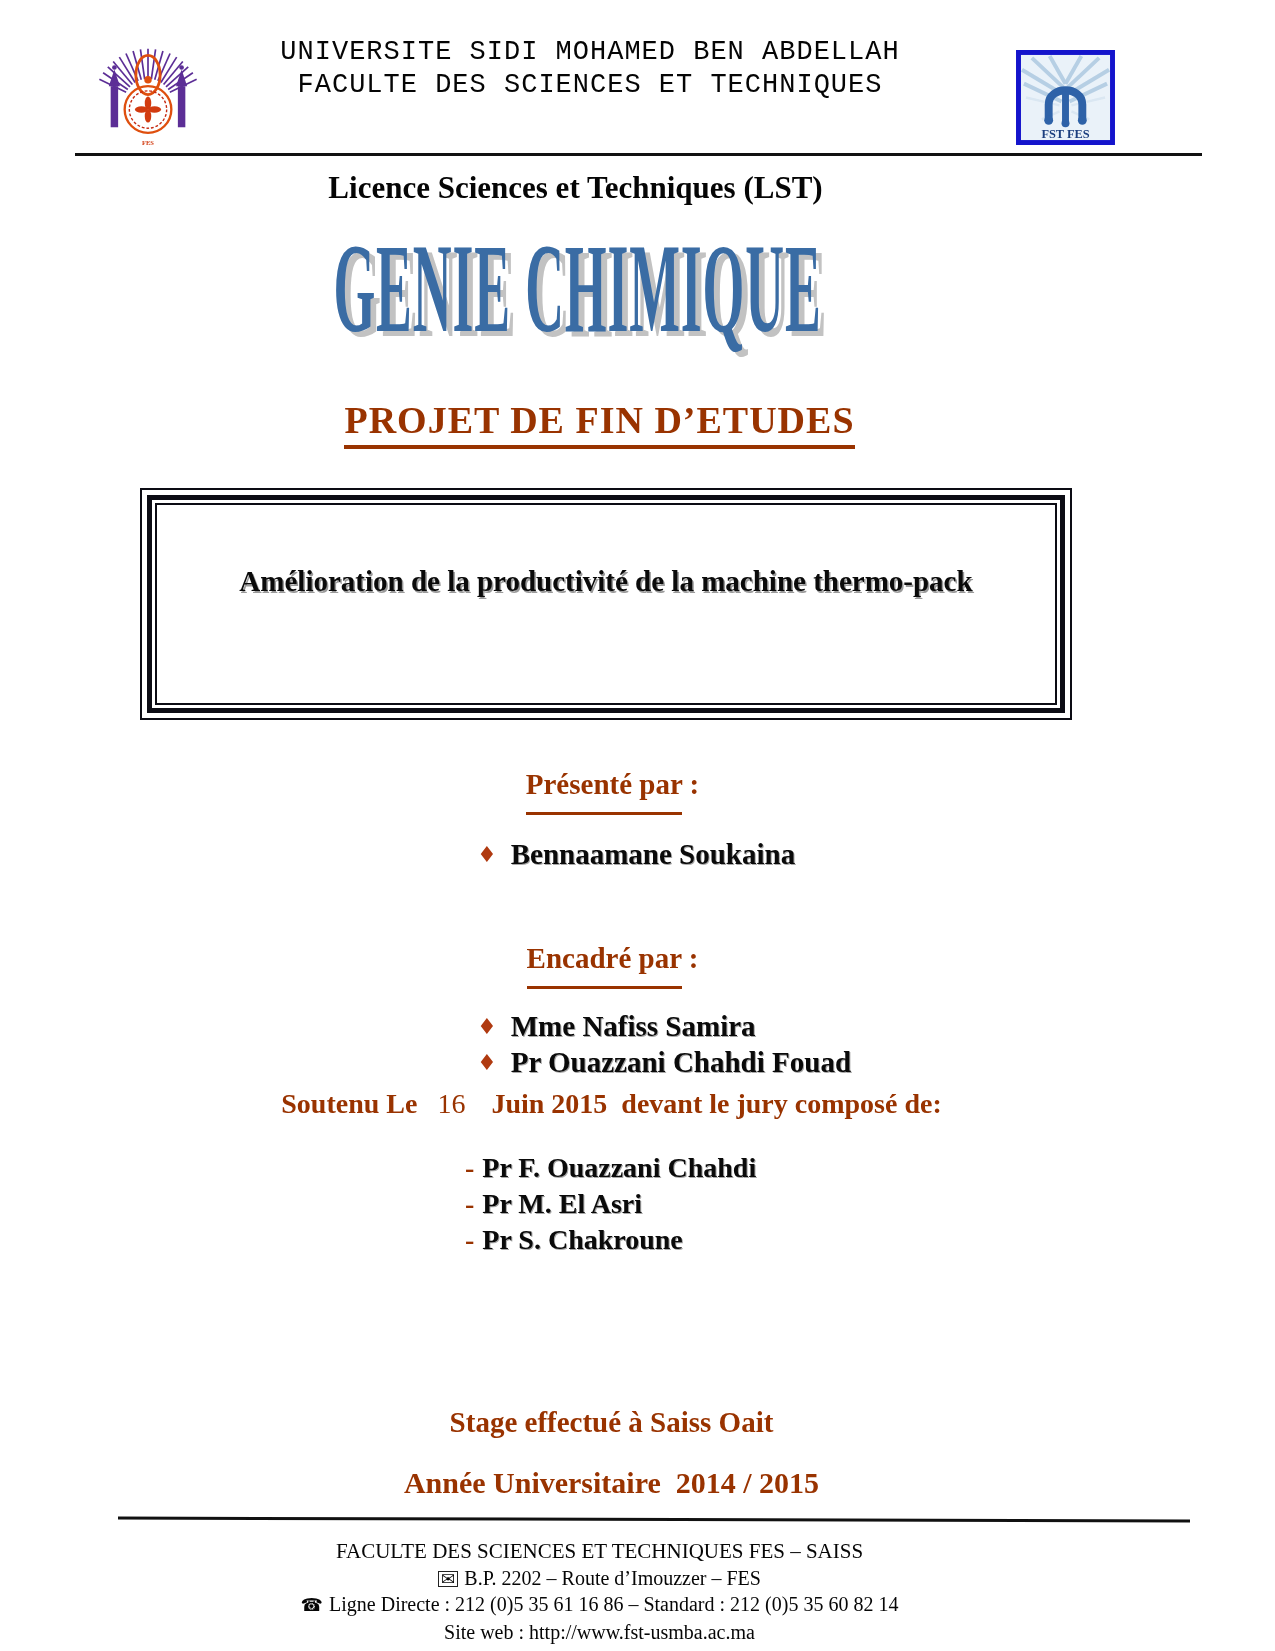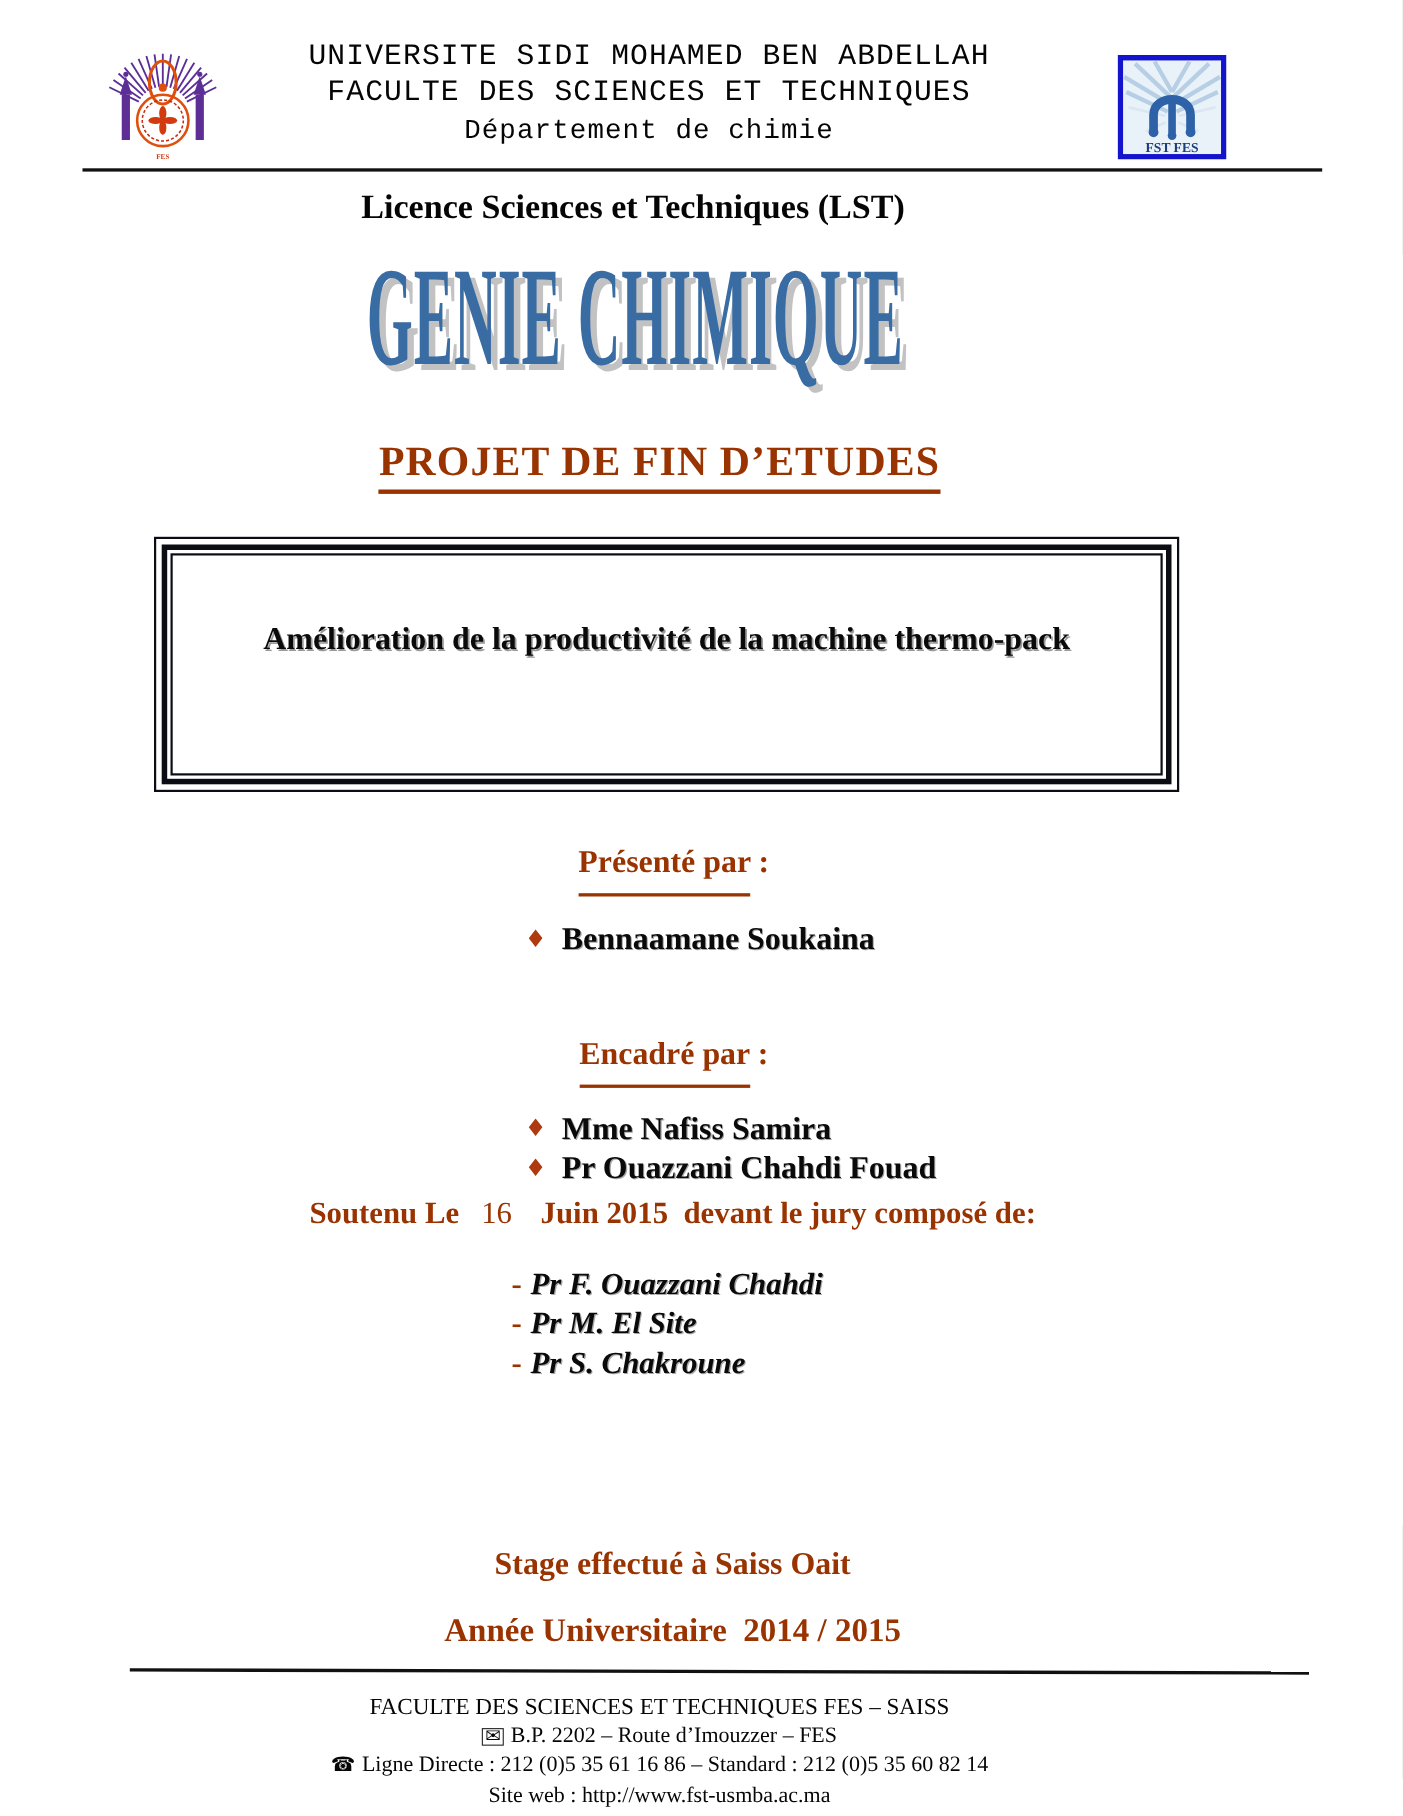--- a/index.html
+++ b/index.html
@@ -71,21 +71,21 @@
   .soutenu-line{
     position:absolute; left:-26px; top:1088px; width:1275px; text-align:center;
     font-weight:bold; font-size:28px; color:#993300; white-space:nowrap;
   }
   .soutenu-line .day{font-weight:normal; margin-left:20px;}
   .soutenu-line .monthyear{margin-left:26px;}
   .soutenu-line .suffix{margin-left:14px;}
   
   .jury{position:absolute; left:465px; top:1150px; font-weight:bold; font-size:28px; line-height:36px;}
   .jury .dash{color:#993300; margin-right:8px;}
-  .jury .jname{color:#0a0a0a; text-shadow:1px 1px 0 #a8a8a8;font-style:italic;}
+  .jury .jname{color:#0a0a0a; text-shadow:1px 1px 0 #a8a8a8;}
   
   .stage-line{
     position:absolute; left:-26px; top:1406px; width:1275px; text-align:center;
     font-weight:bold; font-size:29px; color:#993300;
   }
   .year-line{
     position:absolute; left:-26px; top:1466px; width:1275px; text-align:center;
     font-weight:bold; font-size:30px; color:#993300; white-space:pre;
   }
   .footer-rule{position:absolute; left:118px; top:1518px; width:1072px; height:3px; background:#111;
@@ -140,21 +140,20 @@
       <ellipse cx="60" cy="94" rx="3.5" ry="7" fill="#d23b10"></ellipse>
       <ellipse cx="53" cy="87" rx="7" ry="3.5" fill="#d23b10"></ellipse>
       <ellipse cx="67" cy="87" rx="7" ry="3.5" fill="#d23b10"></ellipse>
       <text x="60" y="125" font-size="7" font-weight="bold" fill="#d23b10" text-anchor="middle">FES</text>
     </svg>
   </div>
 
   <div class="header-text">
     <div>UNIVERSITE SIDI MOHAMED BEN ABDELLAH</div>
     <div>FACULTE DES SCIENCES ET TECHNIQUES</div>
-    <div class="dept">Département de chimie</div>
   </div>
 
   <div class="logo-right">
     <svg width="99" height="95" viewBox="0 0 100 96">
       <rect x="2.5" y="2.5" width="95" height="91" fill="#eaf2f9" stroke="#1414cc" stroke-width="5"></rect>
       <g stroke="#aec9e1" stroke-width="4" opacity="0.85">
         <line x1="8" y1="34" x2="46" y2="52"></line>
           <line x1="6" y1="20" x2="46" y2="44"></line>
         <line x1="16" y1="8" x2="48" y2="38"></line>
           <line x1="34" y1="6" x2="50" y2="34"></line>
@@ -214,21 +213,21 @@
 
   <div class="soutenu-line">
     <span>Soutenu Le</span><span class="day">16</span><span class="monthyear">Juin 2015</span><span class="suffix">devant le jury composé de:</span>
   </div>
 
   <div class="jury">
     <div>
       <span class="dash">-</span><span class="jname">Pr F. Ouazzani Chahdi</span>
     </div>
     <div>
-      <span class="dash">-</span><span class="jname">Pr M. El Site</span>
+      <span class="dash">-</span><span class="jname">Pr M. El Asri</span>
     </div>
     <div>
       <span class="dash">-</span><span class="jname">Pr S. Chakroune</span>
     </div>
   </div>
 
   <div class="stage-line">Stage effectué à Saiss Oait</div>
   <div class="year-line">Année Universitaire  2014 / 2015</div>
 
   <div class="footer-rule"></div>

